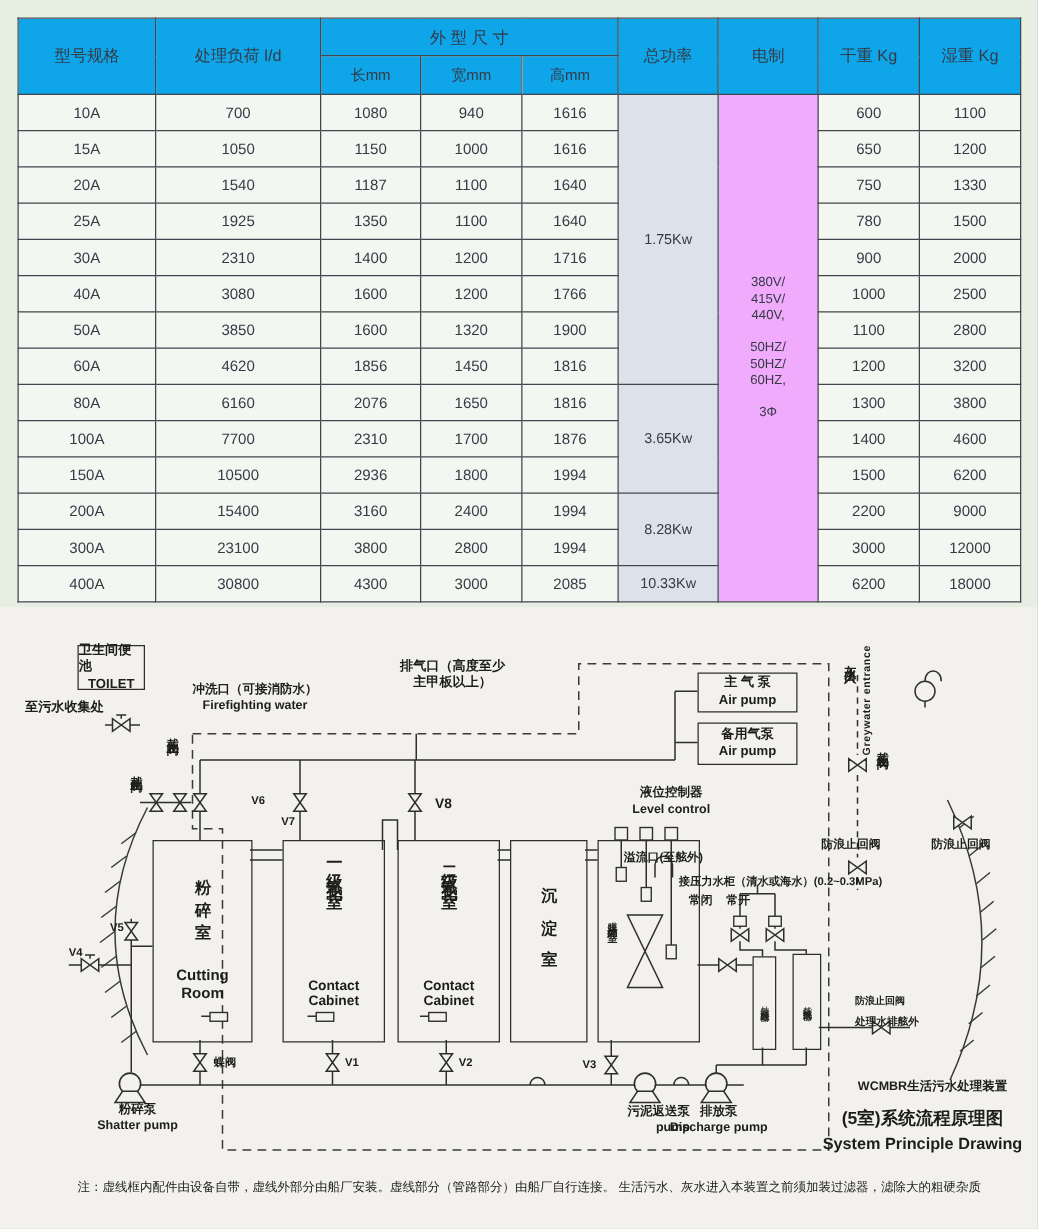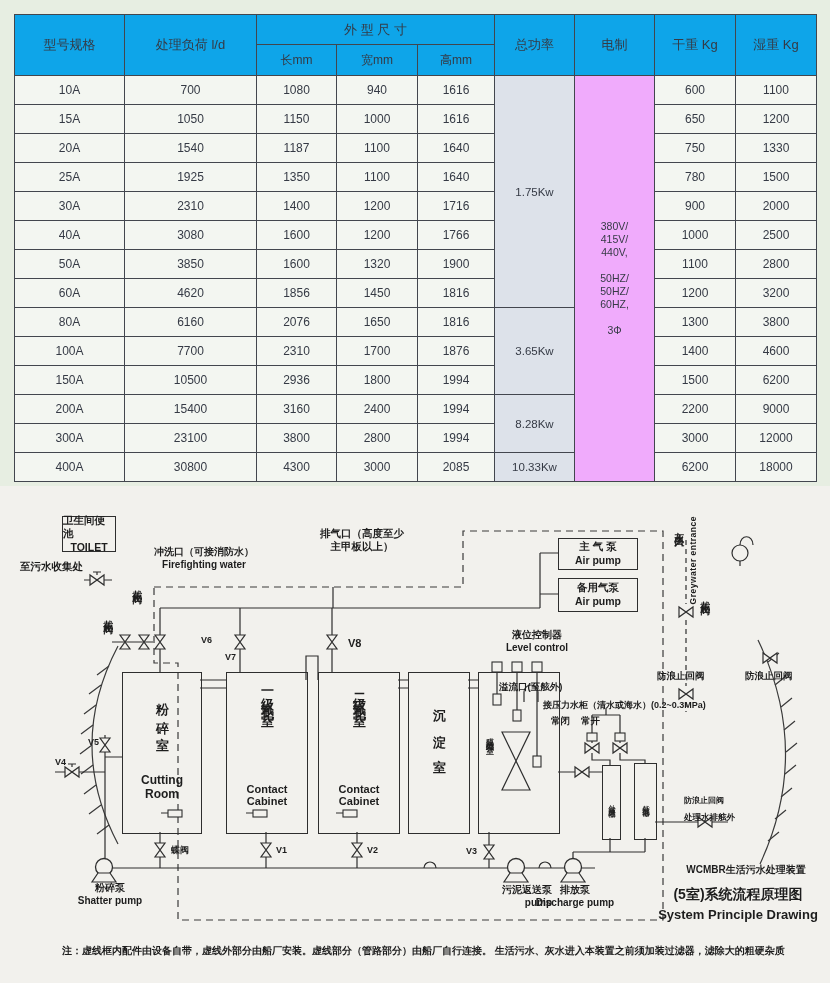--- a/index.html
+++ b/index.html
@@ -361,21 +361,21 @@
 Shatter pump</div>
       <div class="lbl" data-name="sludge-return-pump-label" style="left: 478px; top: 884px; width: 74px; font-size: 10px; text-align: right;">污泥返送泵
 pump</div>
       <div class="lbl" data-name="discharge-pump-label" style="left: 524px; top: 884px; width: 102px; font-size: 10px; text-align: center;">排放泵
 Discharge pump</div>
       <div class="lbl" data-name="treated-water-out-label" style="left: 648px; top: 812px; width: 54px; font-size: 8.5px; padding-left: 36px;">处理水排舷外</div>
       <div class="lbl" data-name="anti-wave-check-valve-label-3" style="left: 684px; top: 796px; width: 48px; font-size: 8px;">防浪止回阀</div>
       <div class="lbl" data-name="device-title" style="left: 678px; top: 864px; width: 136px; font-size: 10px; text-align: center;">WCMBR生活污水处理装置</div>
       <div class="lbl" data-name="drawing-title-cn" style="left: 662px; top: 886px; width: 152px; font-size: 14px; text-align: center;">(5室)系统流程原理图</div>
       <div class="lbl" data-name="drawing-title-en" style="left: 656px; top: 907px; width: 164px; font-size: 13px; text-align: center;">System Principle Drawing</div>
-      <div class="lbl n" data-name="footnote" style="left: 62px; top: 945px; width: 756px; font-size: 10px; font-weight: bold;">注：虚线框内配件由设备自带，虚线外部分由船厂安装。虚线部分（管路部分）由船厂自行连接。 生活污水、灰水进入本装置之前须加装过滤器，滤除大的粗硬杂质</div>
+      <div class="lbl n" data-name="footnote" style="left: 62px; top: 945px; width: 756px; font-size: 10px;">注：虚线框内配件由设备自带，虚线外部分由船厂安装。虚线部分（管路部分）由船厂自行连接。 生活污水、灰水进入本装置之前须加装过滤器，滤除大的粗硬杂质</div>
       <div class="tank" data-name="tank-cutting-room" style="left: 122px; top: 672px; width: 78px; height: 160px;">
         <div class="cn" data-name="tank-label-cn">粉碎室</div>
         <div class="en" data-name="tank-label-en">Cutting Room</div>
       </div>
       <div class="tank" data-name="tank-contact-cabinet-1" style="left: 226px; top: 672px; width: 80px; height: 160px;">
         <div class="cn" data-name="tank-label-cn">一级氧化室</div>
         <div class="en" data-name="tank-label-en">Contact Cabinet</div>
       </div>
       <div class="tank" data-name="tank-contact-cabinet-2" style="left: 318px; top: 672px; width: 80px; height: 160px;">
         <div class="cn" data-name="tank-label-cn">二级氧化室</div>

